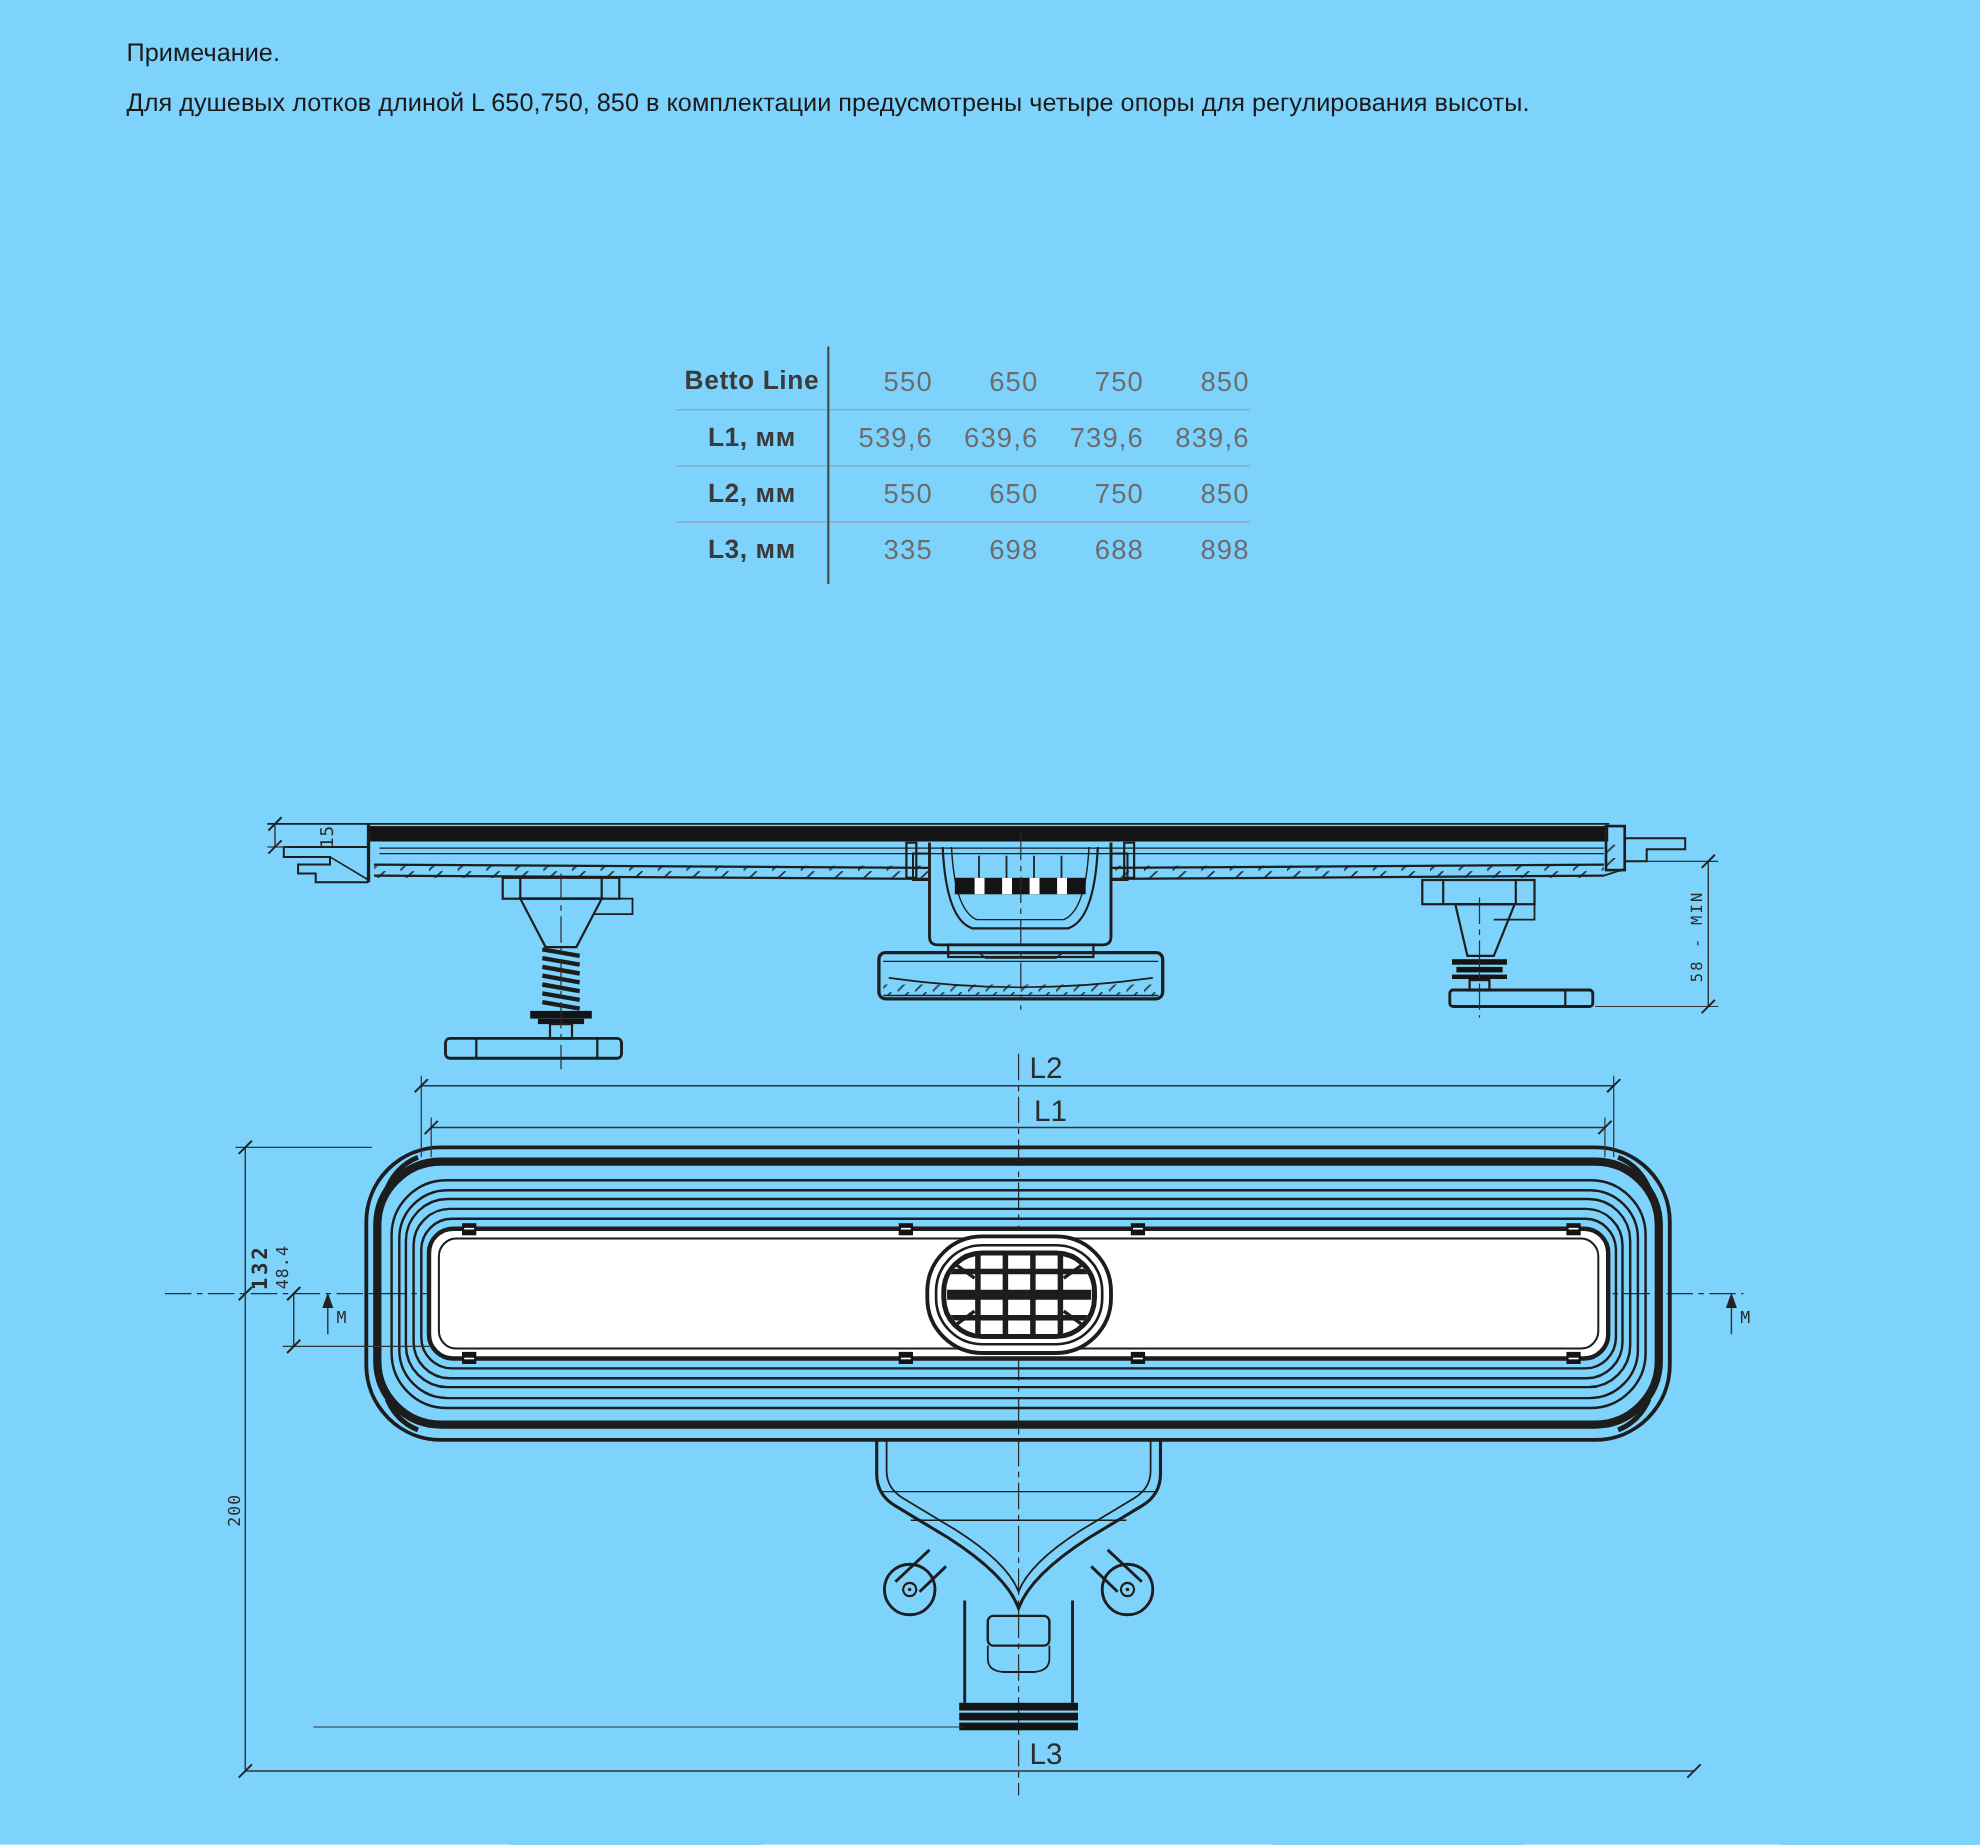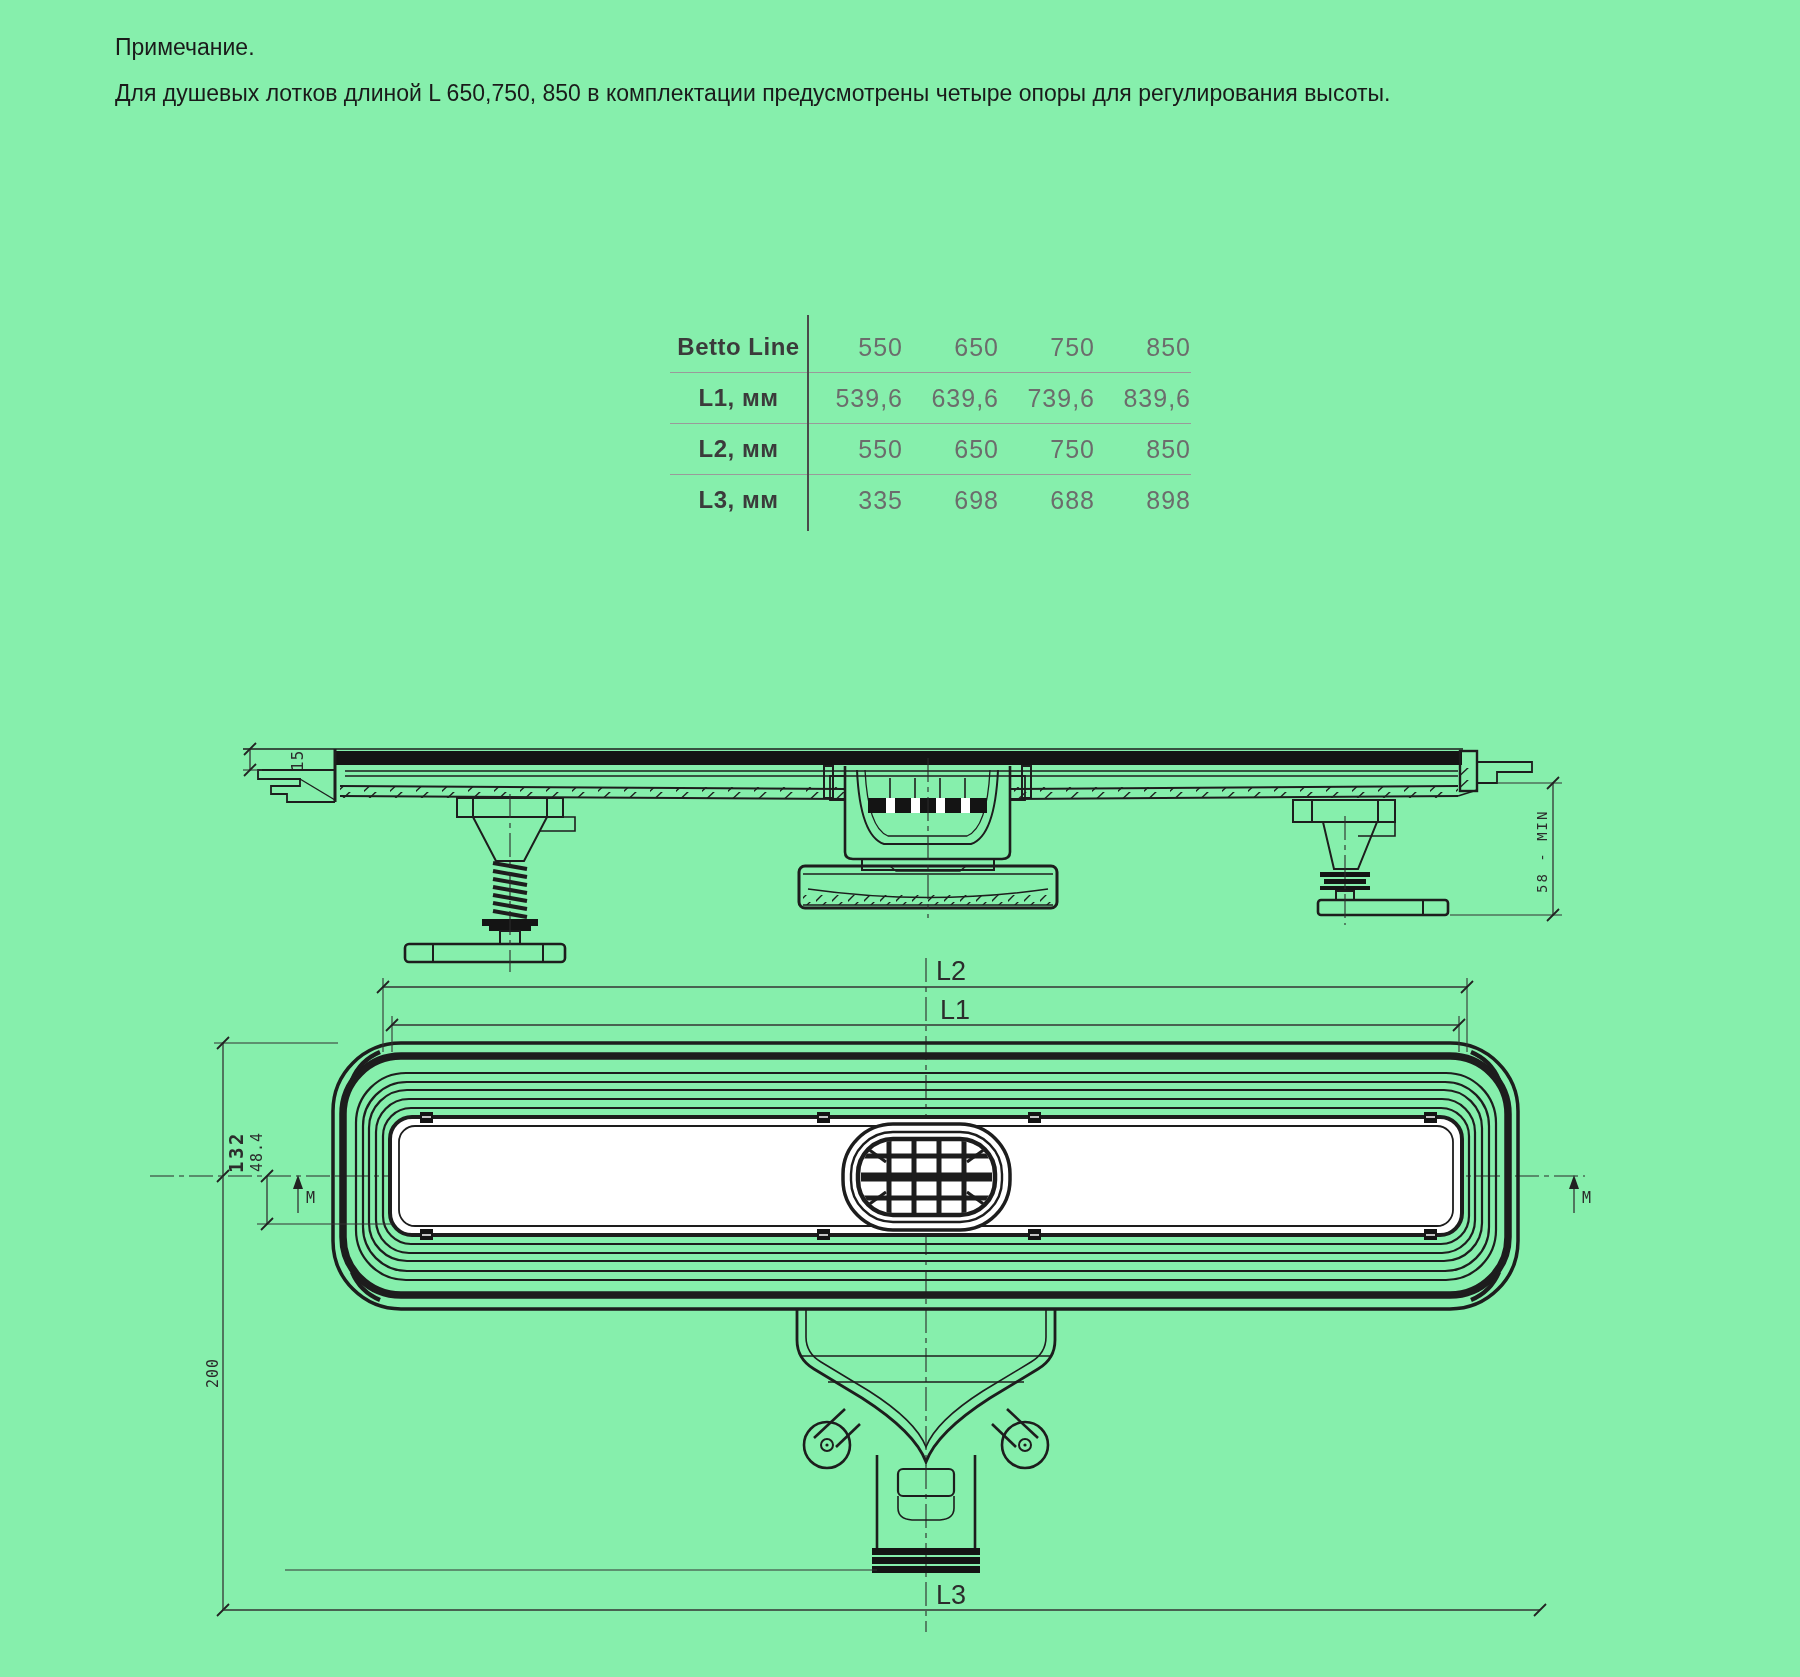--- a/index.html
+++ b/index.html
@@ -1,22 +1,22 @@
 <!DOCTYPE html>
 <html><head>
 <meta charset="utf-8">
 <style>
   html,body{margin:0;padding:0;background:#fff;}
-  .page{position:relative;width:1800px;height:1677px;background:#86efac;overflow:hidden;
+  .page{position:relative;width:1800px;height:1677px;background:#7dd3fc;overflow:hidden;
         font-family:"Liberation Sans",sans-serif;color:#1a1a1a;}
   .note{position:absolute;left:115px;top:34px;width:1400px;}
   .note-title{font-size:23px;margin-bottom:16px;}
   .note-line{font-size:23px;line-height:33px;}
   .note-line sup{font-size:14px;vertical-align:top;position:relative;top:-2px;margin-right:3px;}
-  .spec-table{position:absolute;left:670px;top:322px;width:521px;}
+  .spec-table{position:absolute;left:615px;top:322px;width:521px;}
   .t-row{display:flex;align-items:center;height:50px;}
   .t-row.rule{border-bottom:1.2px solid #9a9a9a;}
   .t-label{width:137px;text-align:center;font-weight:bold;font-size:24px;color:#3b3b3b;letter-spacing:.5px;}
   .t-val{width:96px;text-align:right;font-size:25px;color:#6c6c6c;letter-spacing:1px;}
   .t-vline{position:absolute;left:137px;top:-7px;width:1.6px;height:216px;background:#4a4a4a;}
   svg text{font-family:"DejaVu Sans Mono",monospace;fill:#2c2c2c;}
   svg .lbl{font-family:"Liberation Sans",sans-serif;fill:#2c2c2c;}
   .cl{stroke:#2b2b2b;stroke-width:1.1;stroke-dasharray:24 5 5 5;fill:none;}
   .dim{stroke:#333;stroke-width:1.3;fill:none;}
   .ext{stroke:#333;stroke-width:1.1;fill:none;}

